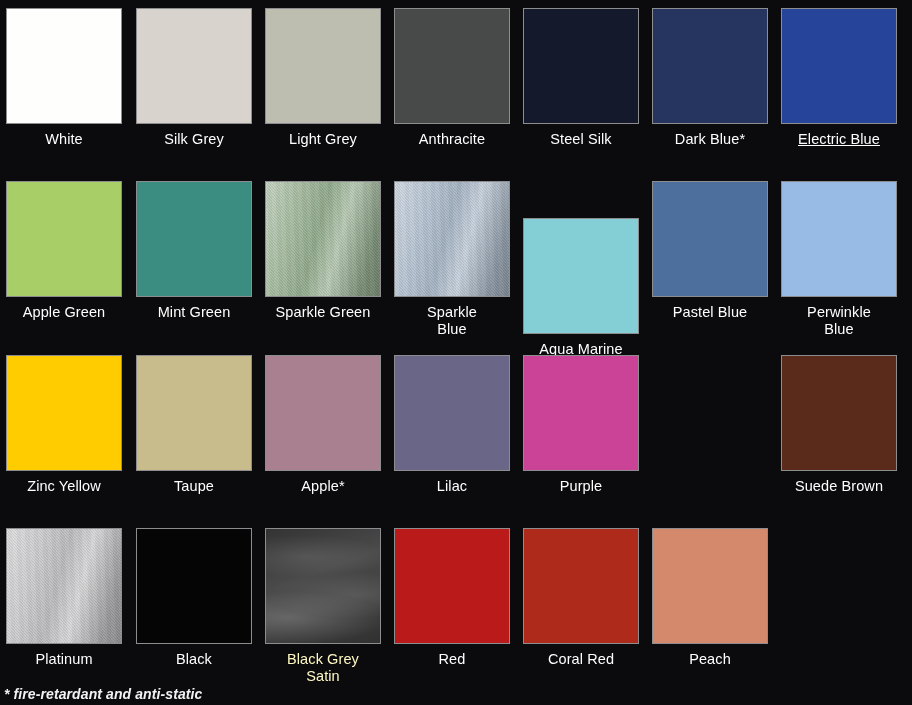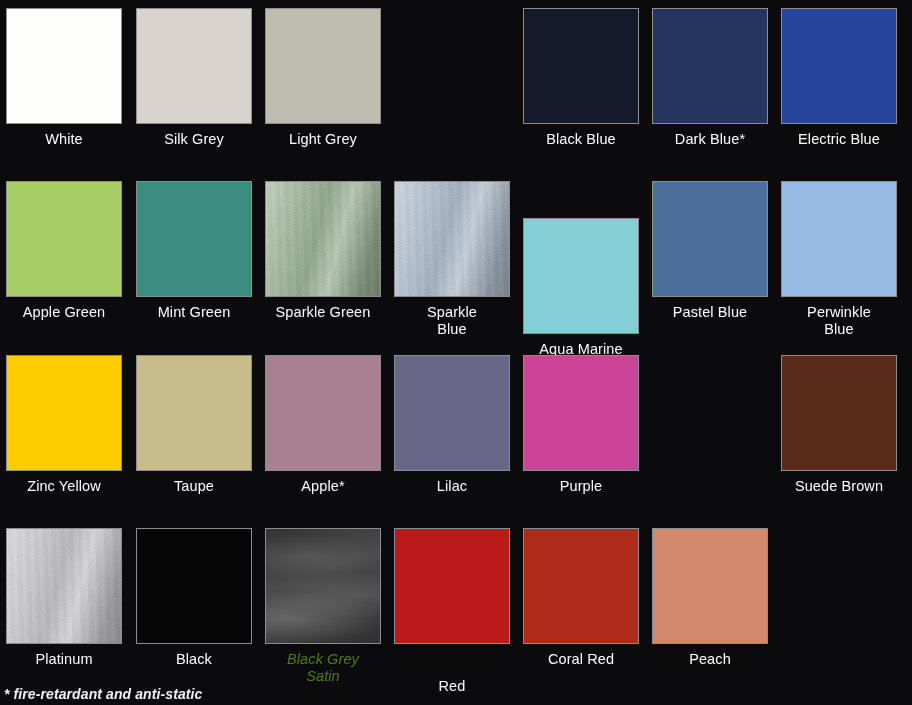--- a/index.html
+++ b/index.html
@@ -102,33 +102,39 @@
           <div class="chip-inner" style="background: rgb(216, 212, 205);"></div>
         </div>
         <div class="swatch-label" style="color: rgb(255, 255, 255);">Silk Grey</div>
       </div>
       <div class="swatch-cell" style="left: 258px; top: 8px;">
         <div class="chip" style="border-color: rgb(141, 141, 144);">
           <div class="chip-inner" style="background: rgb(190, 190, 176);"></div>
         </div>
         <div class="swatch-label" style="color: rgb(255, 255, 255);">Light Grey</div>
       </div>
+      <div class="swatch-cell" style="left: 387px; top: 8px;">
+        <div class="chip" style="border-color: rgb(141, 141, 144);">
+          <div class="chip-inner" style="background: rgb(71, 74, 72);"></div>
+        </div>
+        <div class="swatch-label" style="color: rgb(255, 255, 255);">Anthracite</div>
+      </div>
       <div class="swatch-cell" style="left: 516px; top: 8px;">
         <div class="chip" style="border-color: rgb(141, 141, 144);">
           <div class="chip-inner" style="background: rgb(20, 26, 43);"></div>
         </div>
-        <div class="swatch-label" style="color: rgb(255, 255, 255);">Black Blue</div>
+        <div class="swatch-label" style="color: rgb(255, 255, 255);">Steel Silk</div>
       </div>
       <div class="swatch-cell" style="left: 645px; top: 8px;">
         <div class="chip" style="border-color: rgb(141, 141, 144);">
           <div class="chip-inner" style="background: rgb(37, 53, 95);"></div>
         </div>
         <div class="swatch-label" style="color: rgb(255, 255, 255);">Dark Blue*</div>
       </div>
-      <div class="swatch-cell" style="left: 774px; top: 8px;">
+      <div class="swatch-cell" style="left: 774px; top: 8px; text-decoration: underline;">
         <div class="chip" style="border-color: rgb(141, 141, 144);">
           <div class="chip-inner" style="background: rgb(39, 68, 155);"></div>
         </div>
         <div class="swatch-label" style="color: rgb(255, 255, 255);">Electric Blue</div>
       </div>
     </div>
   <div class="swatch-row row-2">
       <div class="swatch-cell" style="left: -1px; top: 6px;">
         <div class="chip" style="border-color: rgb(141, 141, 144);">
           <div class="chip-inner" style="background: rgb(168, 206, 104);"></div>
@@ -230,24 +236,24 @@
         <div class="chip" style="border-color: rgb(141, 141, 144);">
           <div class="chip-inner" style="background: rgb(5, 5, 5);"></div>
         </div>
         <div class="swatch-label" style="color: rgb(255, 255, 255);">Black</div>
       </div>
       <div class="swatch-cell" style="left: 258px; top: 6px;">
         <div class="chip" style="border-color: rgb(141, 141, 144);">
           <div class="chip-inner" style="background: rgb(74, 74, 74);"></div>
           <div class="chip-sheen" style="background: radial-gradient(150% 40% at 20% 78%, rgba(255, 255, 255, 0.2) 0%, rgba(255, 255, 255, 0) 58%), radial-gradient(130% 34% at 78% 58%, rgba(255, 255, 255, 0.13) 0%, rgba(255, 255, 255, 0) 60%), radial-gradient(120% 30% at 35% 24%, rgba(255, 255, 255, 0.1) 0%, rgba(255, 255, 255, 0) 62%), linear-gradient(160deg, rgba(0, 0, 0, 0.3) 0%, rgba(0, 0, 0, 0) 40%, rgba(0, 0, 0, 0.34) 100%);"></div>
         </div>
-        <div class="swatch-label" style="color: #4d7c0f; font-style: italic;">Black Grey
+        <div class="swatch-label" style="color: #fef9c3;">Black Grey
 Satin</div>
       </div>
-      <div class="swatch-cell" style="left: 387px; top: 6px; gap: 27px;">
+      <div class="swatch-cell" style="left: 387px; top: 6px;">
         <div class="chip" style="border-color: rgb(141, 141, 144);">
           <div class="chip-inner" style="background: rgb(187, 26, 26);"></div>
         </div>
         <div class="swatch-label" style="color: rgb(255, 255, 255);">Red</div>
       </div>
       <div class="swatch-cell" style="left: 516px; top: 6px;">
         <div class="chip" style="border-color: rgb(141, 141, 144);">
           <div class="chip-inner" style="background: rgb(174, 42, 27);"></div>
         </div>
         <div class="swatch-label" style="color: rgb(255, 255, 255);">Coral Red</div>

